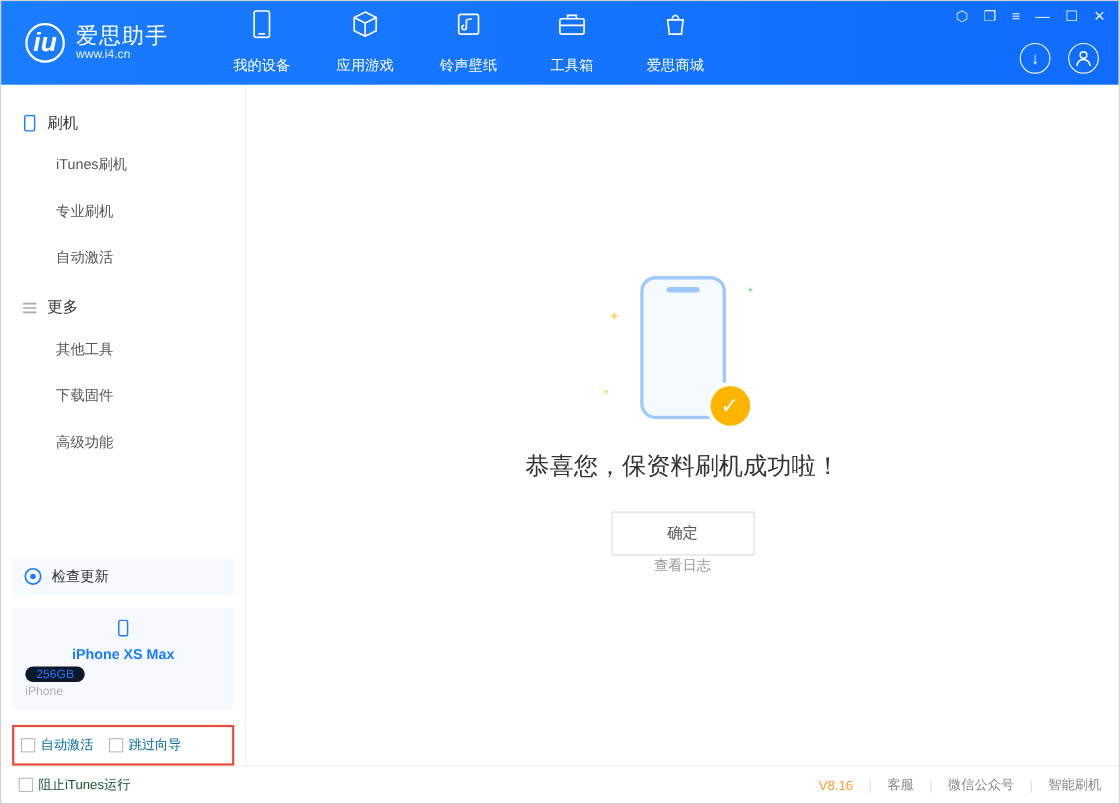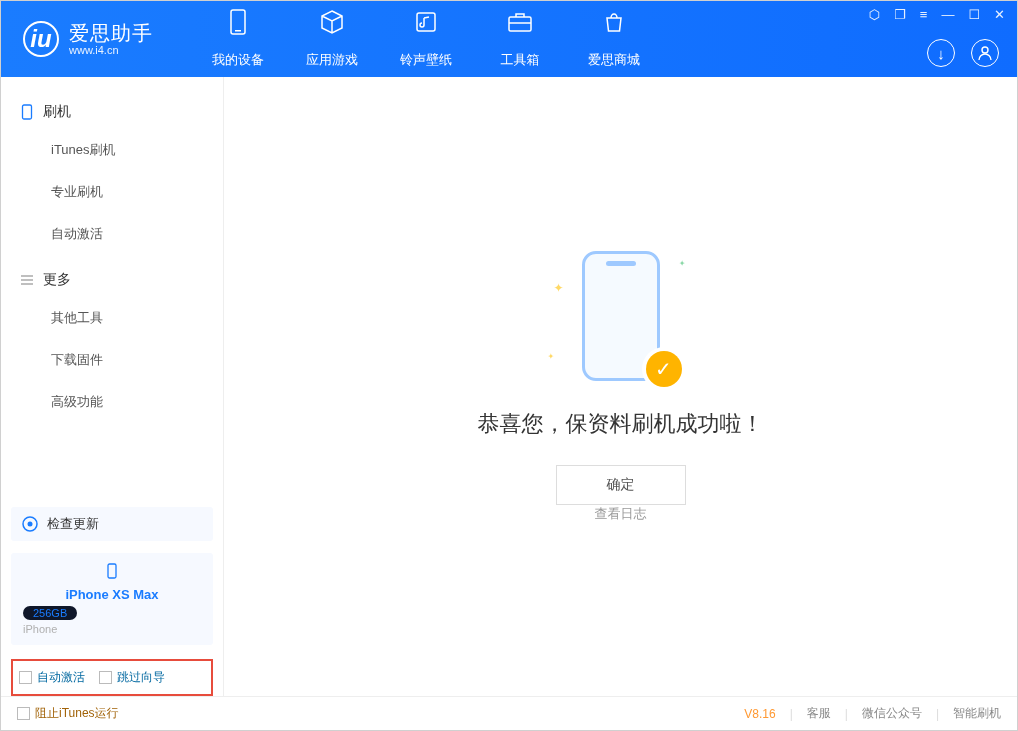--- a/index.html
+++ b/index.html
@@ -47,21 +47,21 @@
 .sparkle { position: absolute; color: #ffd966; font-size: 12px; }
 .s1 { left: -12px; top: 30px; }
 .s2 { right: -10px; top: 8px; color: #8bd8a8; font-size: 8px; }
 .s3 { left: -18px; bottom: 20px; font-size: 8px; }
 
 .success-msg { font-size: 22px; color: #333; margin-bottom: 26px; }
 .ok-btn { width: 130px; height: 40px; border: 1px solid #ddd; background: #fff; font-size: 14px; color: #555; cursor: pointer; }
 .view-log { font-size: 13px; color: #999; cursor: pointer; }
 
 .footer { height: 34px; border-top: 1px solid #eee; display: flex; align-items: center; padding: 0 16px; font-size: 12px; color: #999; }
-.footer .cb { color: #a16207; }
+.footer .cb { color: #14532d; }
 .footer-right { margin-left: auto; display: flex; align-items: center; gap: 14px; }
 .footer-right .ver { color: #ff9933; }
 .footer-right .link { color: #888; cursor: pointer; }
 .footer-right .sep { color: #ddd; }
 .side-icon { width: 16px; height: 16px; }
 </style>
 </head>
 <body>
 
 <div class="header">

